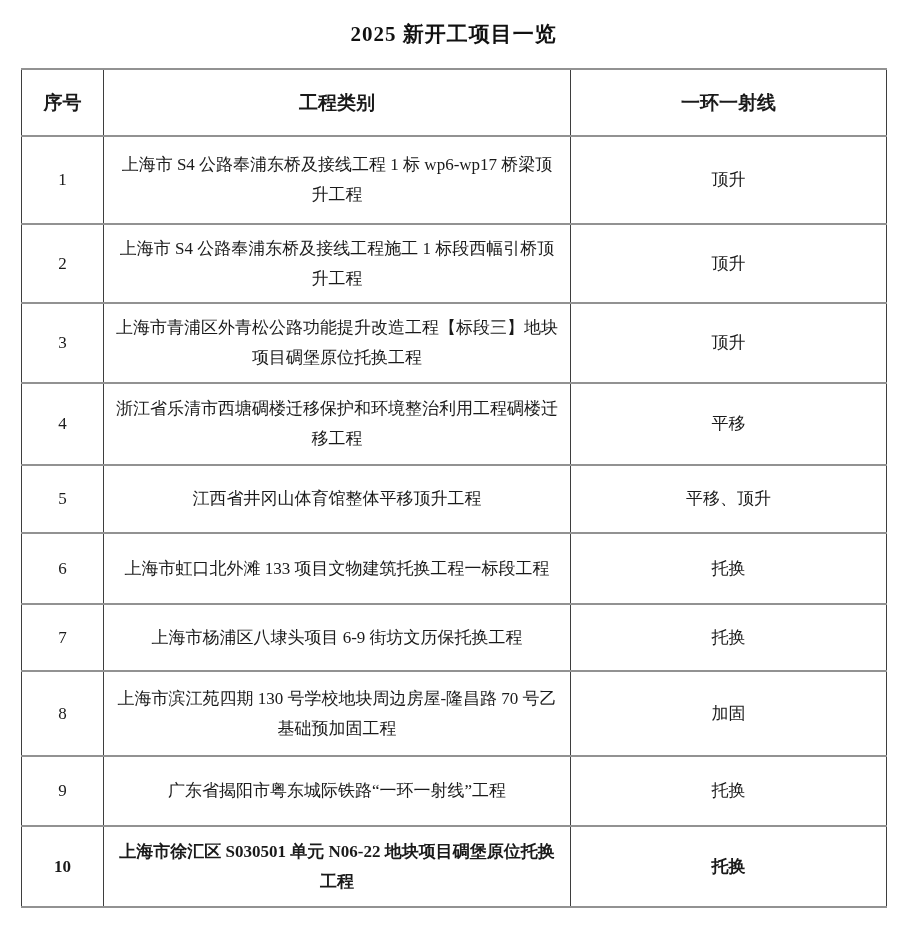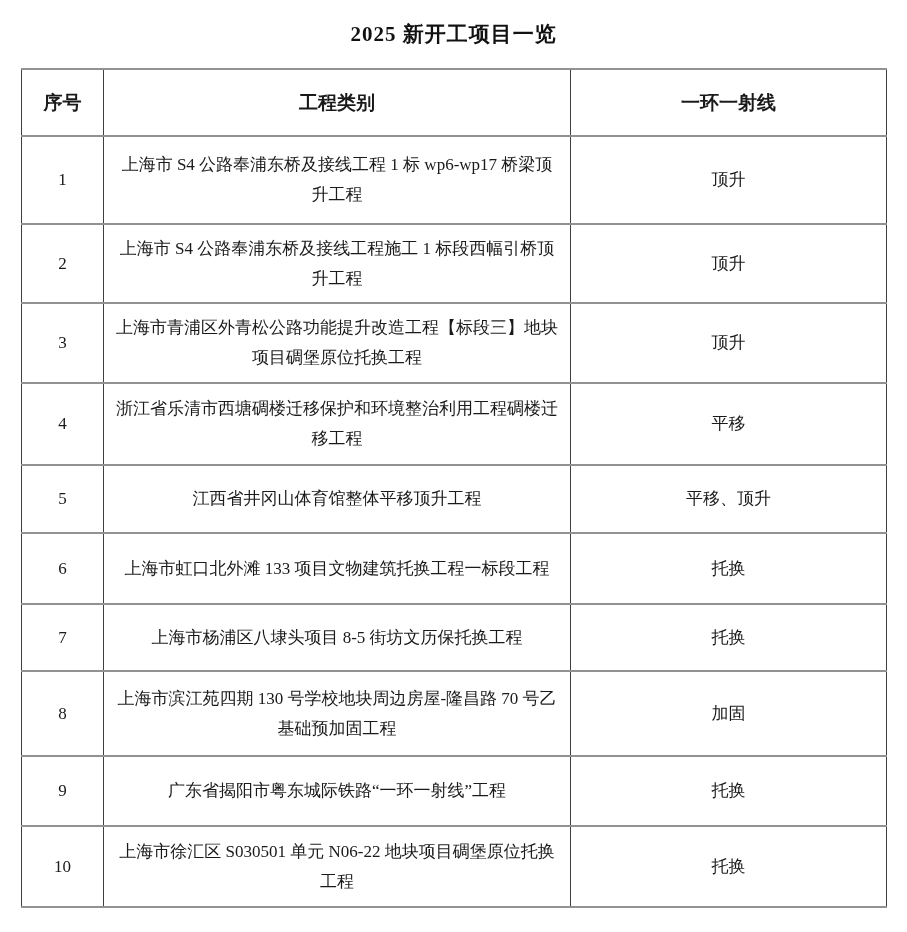--- a/index.html
+++ b/index.html
@@ -60,21 +60,21 @@
   .project-table tr.hdr   { height: 67px; }
   .project-table tr.r0    { height: 88px; }
   .project-table tr.r1    { height: 79px; }
   .project-table tr.r2    { height: 80px; }
   .project-table tr.r3    { height: 82px; }
   .project-table tr.r4    { height: 68px; }
   .project-table tr.r5    { height: 71px; }
   .project-table tr.r6    { height: 67px; }
   .project-table tr.r7    { height: 85px; }
   .project-table tr.r8    { height: 70px; }
-  .project-table tr.r9    { height: 81px; }
+  .project-table tr.r9    { height: 81px; font-weight: bold; }
 </style>
 </head>
 <body>
 
 <div class="page">
 
   <div class="doc-title">2025 新开工项目一览</div>
 
   <table class="project-table">
     <colgroup>
@@ -115,21 +115,21 @@
         <td>江西省井冈山体育馆整体平移顶升工程</td>
         <td>平移、顶升</td>
       </tr>
       <tr class="r5">
         <td>6</td>
         <td>上海市虹口北外滩 133 项目文物建筑托换工程一标段工程</td>
         <td>托换</td>
       </tr>
       <tr class="r6">
         <td>7</td>
-        <td>上海市杨浦区八埭头项目 8-5 街坊文历保托换工程</td>
+        <td>上海市杨浦区八埭头项目 6-9 街坊文历保托换工程</td>
         <td>托换</td>
       </tr>
       <tr class="r7">
         <td>8</td>
         <td>上海市滨江苑四期 130 号学校地块周边房屋-隆昌路 70 号乙基础预加固工程</td>
         <td>加固</td>
       </tr>
       <tr class="r8">
         <td>9</td>
         <td>广东省揭阳市粤东城际铁路“一环一射线”工程</td>

